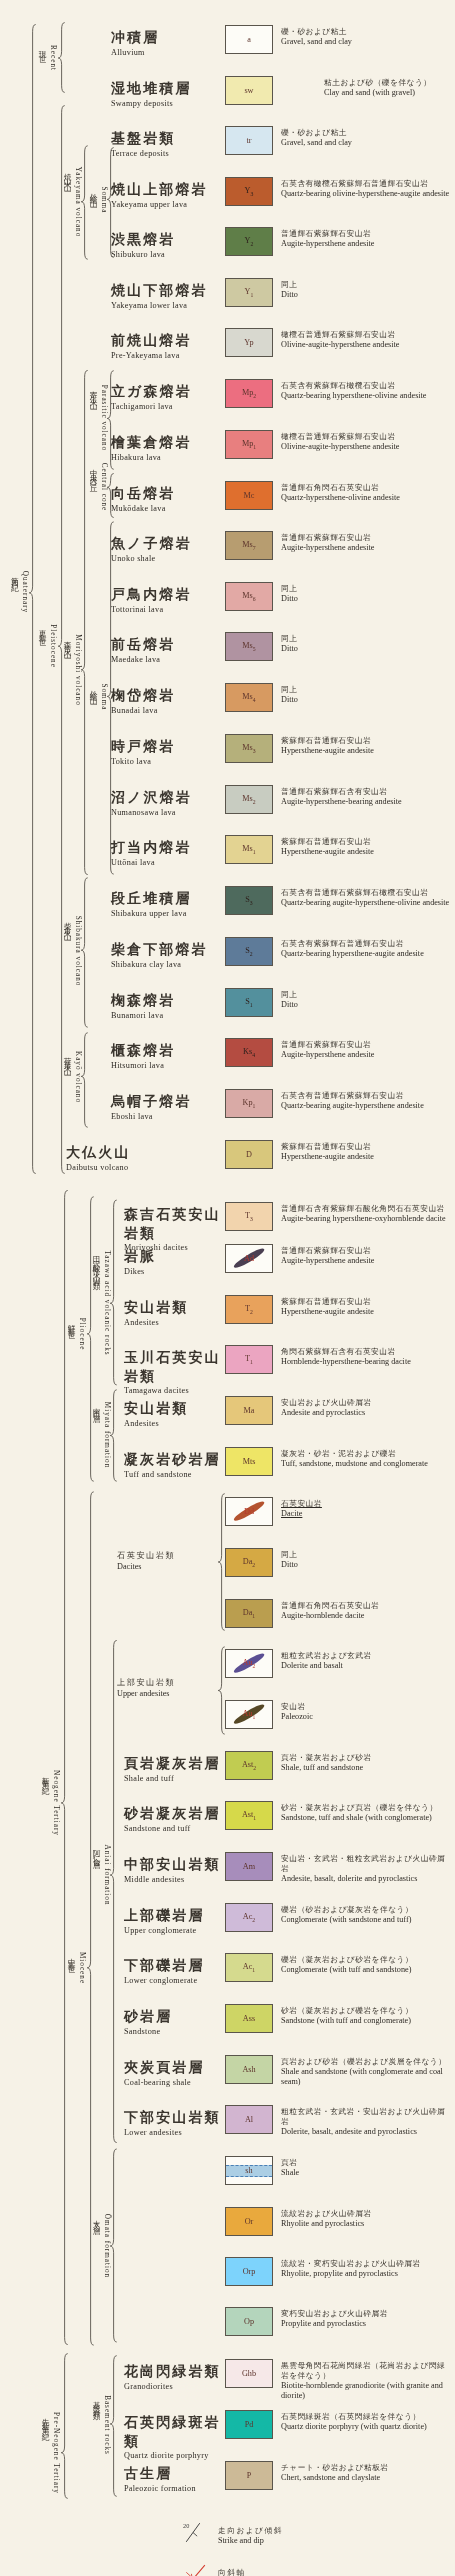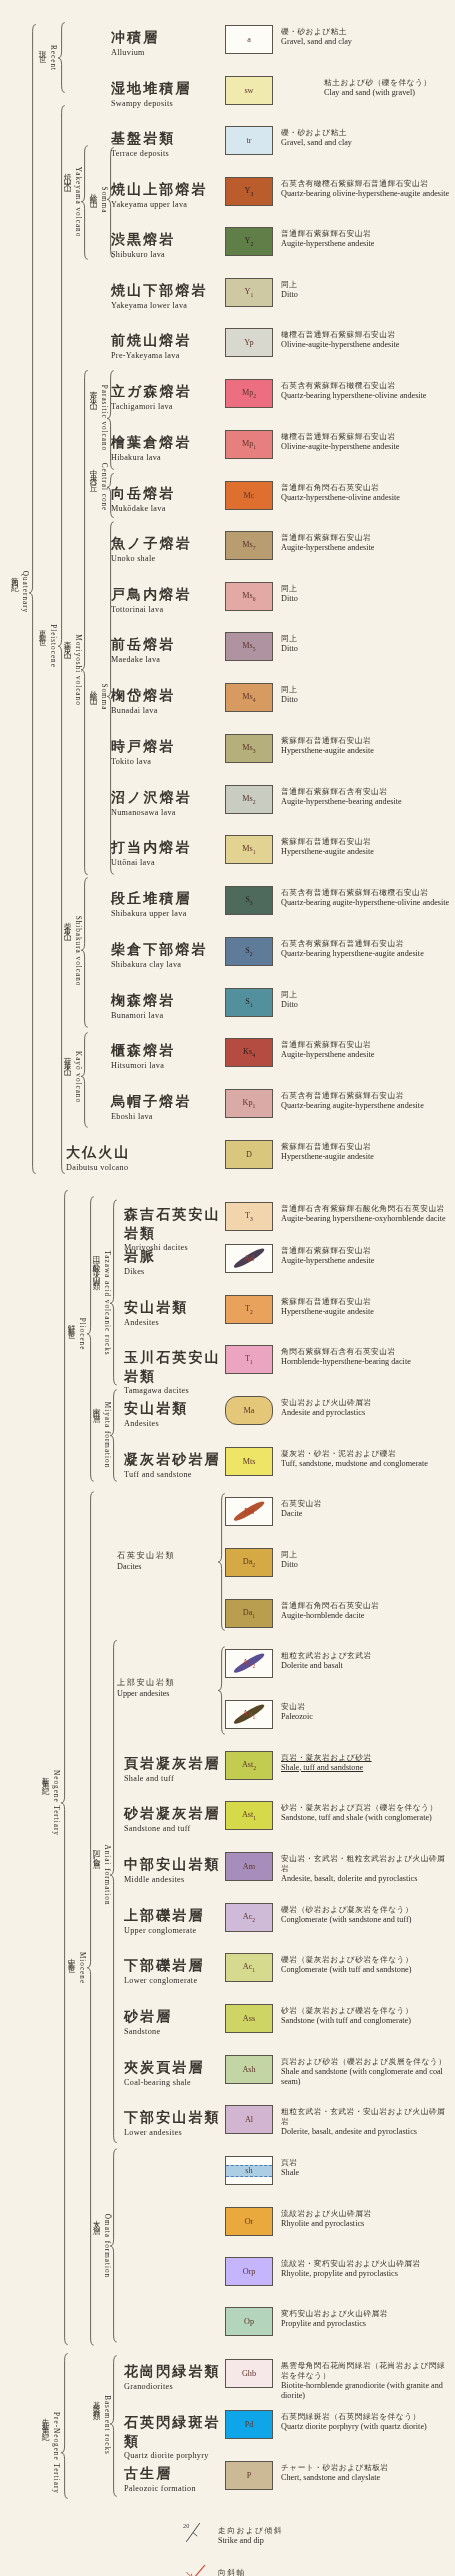--- a/index.html
+++ b/index.html
@@ -606,21 +606,21 @@
       <div class="desc" style="top: -12.4px;">
         <span class="jp">角閃石紫蘇輝石含有石英安山岩</span>
         <span class="en">Hornblende-hypersthene-bearing dacite</span>
       </div>
     </div>
     <div class="row" style="top: 1410px;">
       <div class="rowname" style="left: 124px; top: -11.3px;">
         <span class="jp">安山岩類</span>
         <span class="en">Andesites</span>
       </div>
-      <div class="swatch p-hatch" style="top: -14.4px; background: rgb(229, 199, 122); border-radius: 12px;">
+      <div class="swatch p-hatch" style="top: -14.4px; background: rgb(229, 199, 122);">
         <span class="code">Ma</span>
       </div>
       <div class="desc" style="top: -12.4px;">
         <span class="jp">安山岩および火山砕屑岩</span>
         <span class="en">Andesite and pyroclastics</span>
       </div>
     </div>
     <div class="row" style="top: 1461px;">
       <div class="rowname" style="left: 124px; top: -11.3px;">
         <span class="jp">凝灰岩砂岩層</span>
@@ -632,21 +632,21 @@
       <div class="desc" style="top: -12.4px;">
         <span class="jp">凝灰岩・砂岩・泥岩および礫岩</span>
         <span class="en">Tuff, sandstone, mudstone and conglomerate</span>
       </div>
     </div>
     <div class="row" style="top: 1511px;">
       <div class="swatch" style="top: -14.4px; background: rgb(253, 252, 247);">
         <span class="lens" style="background: rgb(180, 83, 47);"></span>
         <span class="code" style="color: rgb(182, 58, 46);">Dd</span>
       </div>
-      <div class="desc" style="top: -12.4px;">
+      <div class="desc" style="top: -12.4px; text-decoration: underline;">
         <span class="jp">石英安山岩</span>
         <span class="en">Dacite</span>
       </div>
     </div>
     <div class="row" style="top: 1562px;">
       <div class="swatch p-weave" style="top: -14.4px; background: rgb(213, 169, 68);">
         <span class="code">Da<sub>2</sub></span>
       </div>
       <div class="desc" style="top: -12.4px;">
         <span class="jp">同上</span>
@@ -683,21 +683,21 @@
       </div>
     </div>
     <div class="row" style="top: 1765px;">
       <div class="rowname" style="left: 124px; top: -11.3px;">
         <span class="jp">頁岩凝灰岩層</span>
         <span class="en">Shale and tuff</span>
       </div>
       <div class="swatch p-grid" style="top: -14.4px; background: rgb(193, 204, 81);">
         <span class="code">Ast<sub>2</sub></span>
       </div>
-      <div class="desc" style="top: -12.4px; text-decoration: underline;">
+      <div class="desc" style="top: -12.4px;">
         <span class="jp">頁岩・凝灰岩および砂岩</span>
         <span class="en">Shale, tuff and sandstone</span>
       </div>
     </div>
     <div class="row" style="top: 1815px;">
       <div class="rowname" style="left: 124px; top: -11.3px;">
         <span class="jp">砂岩凝灰岩層</span>
         <span class="en">Sandstone and tuff</span>
       </div>
       <div class="swatch p-hlines" style="top: -14.4px; background: rgb(214, 217, 74);">
@@ -799,21 +799,21 @@
     <div class="row" style="top: 2221px;">
       <div class="swatch p-hatch" style="top: -14.4px; background: rgb(233, 169, 61);">
         <span class="code">Or</span>
       </div>
       <div class="desc" style="top: -12.4px;">
         <span class="jp">流紋岩および火山砕屑岩</span>
         <span class="en">Rhyolite and pyroclastics</span>
       </div>
     </div>
     <div class="row" style="top: 2271px;">
-      <div class="swatch p-grid" style="top: -14.4px; background: #c4b5fd;">
+      <div class="swatch p-grid" style="top: -14.4px; background: #7dd3fc;">
         <span class="code">Orp</span>
       </div>
       <div class="desc" style="top: -12.4px;">
         <span class="jp">流紋岩・変朽安山岩および火山砕屑岩</span>
         <span class="en">Rhyolite, propylite and pyroclastics</span>
       </div>
     </div>
     <div class="row" style="top: 2321px;">
       <div class="swatch p-grid" style="top: -14.4px; background: rgb(180, 213, 188);">
         <span class="code">Op</span>
@@ -834,21 +834,21 @@
       <div class="desc" style="top: -12.4px;">
         <span class="jp">黒雲母角閃石花崗閃緑岩（花崗岩および閃緑岩を伴なう）</span>
         <span class="en">Biotite-hornblende granodiorite (with granite and diorite)</span>
       </div>
     </div>
     <div class="row" style="top: 2424px;">
       <div class="rowname" style="left: 124px; top: -11.3px;">
         <span class="jp">石英閃緑斑岩類</span>
         <span class="en">Quartz diorite porphyry</span>
       </div>
-      <div class="swatch p-hatch" style="top: -14.4px; background: #0ea5e9;">
+      <div class="swatch p-hatch" style="top: -14.4px; background: #14b8a6;">
         <span class="code">Pd</span>
       </div>
       <div class="desc" style="top: -12.4px;">
         <span class="jp">石英閃緑斑岩（石英閃緑岩を伴なう）</span>
         <span class="en">Quartz diorite porphyry (with quartz diorite)</span>
       </div>
     </div>
     <div class="row" style="top: 2475px;">
       <div class="rowname" style="left: 124px; top: -11.3px;">
         <span class="jp">古生層</span>

